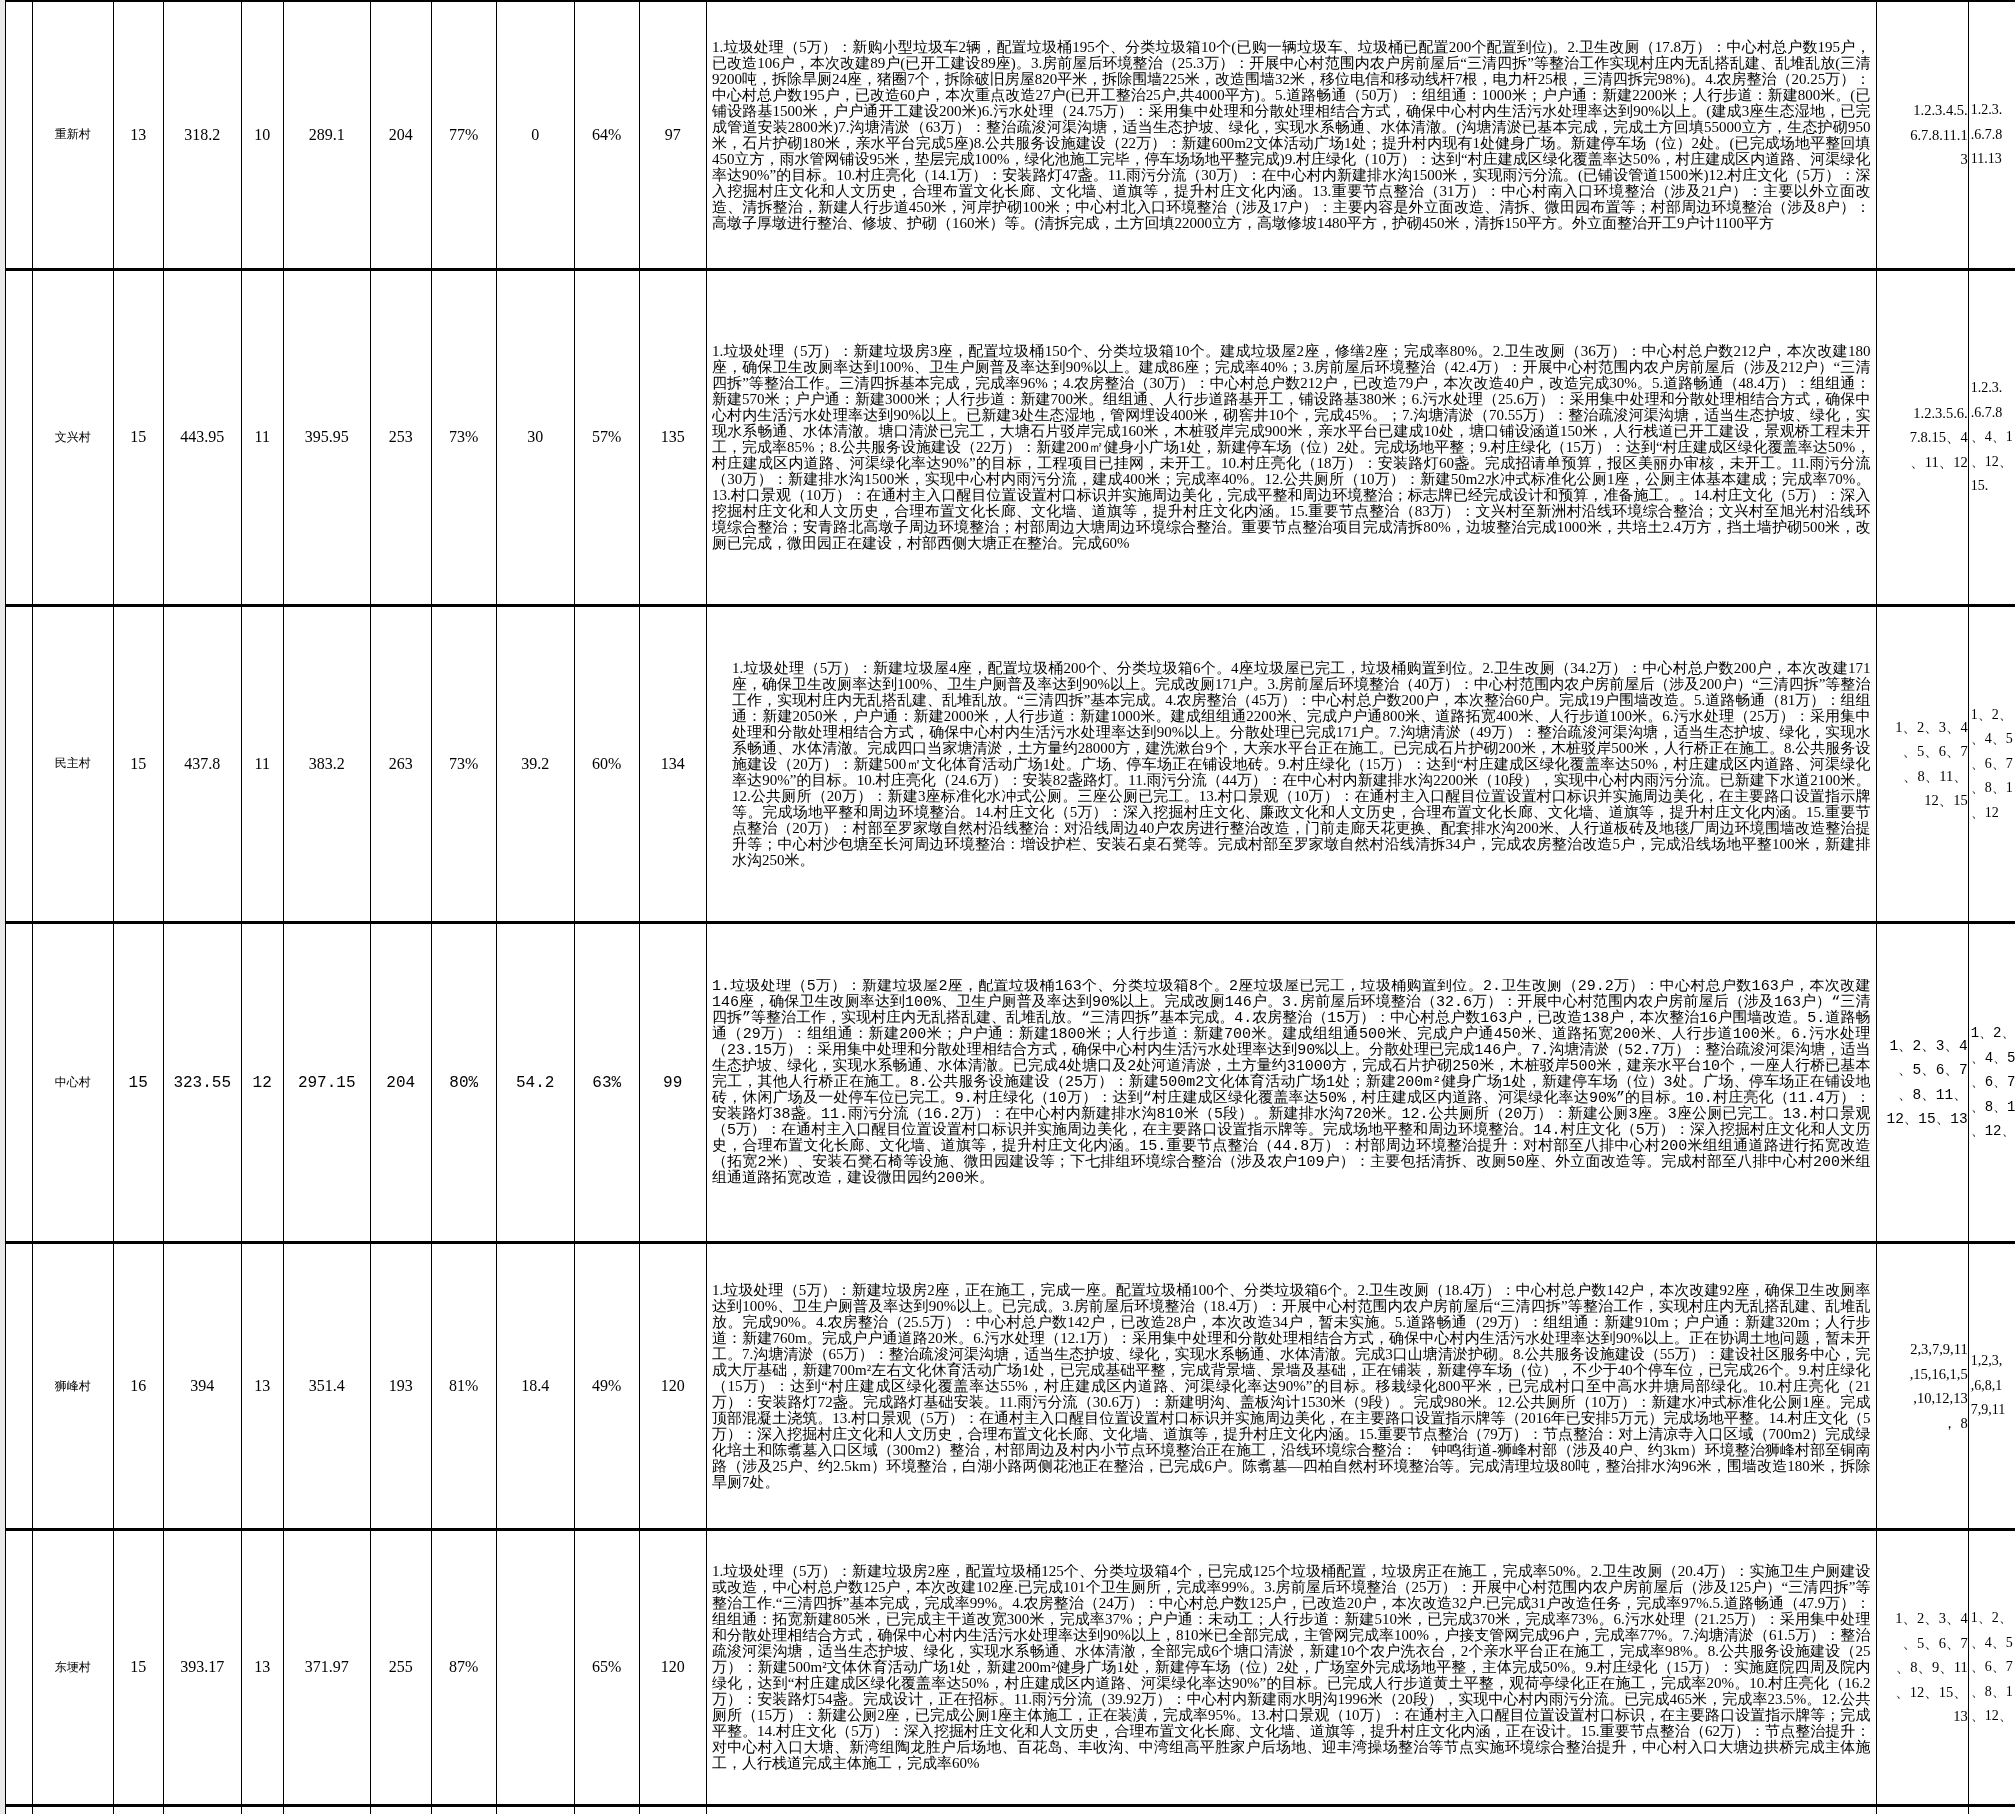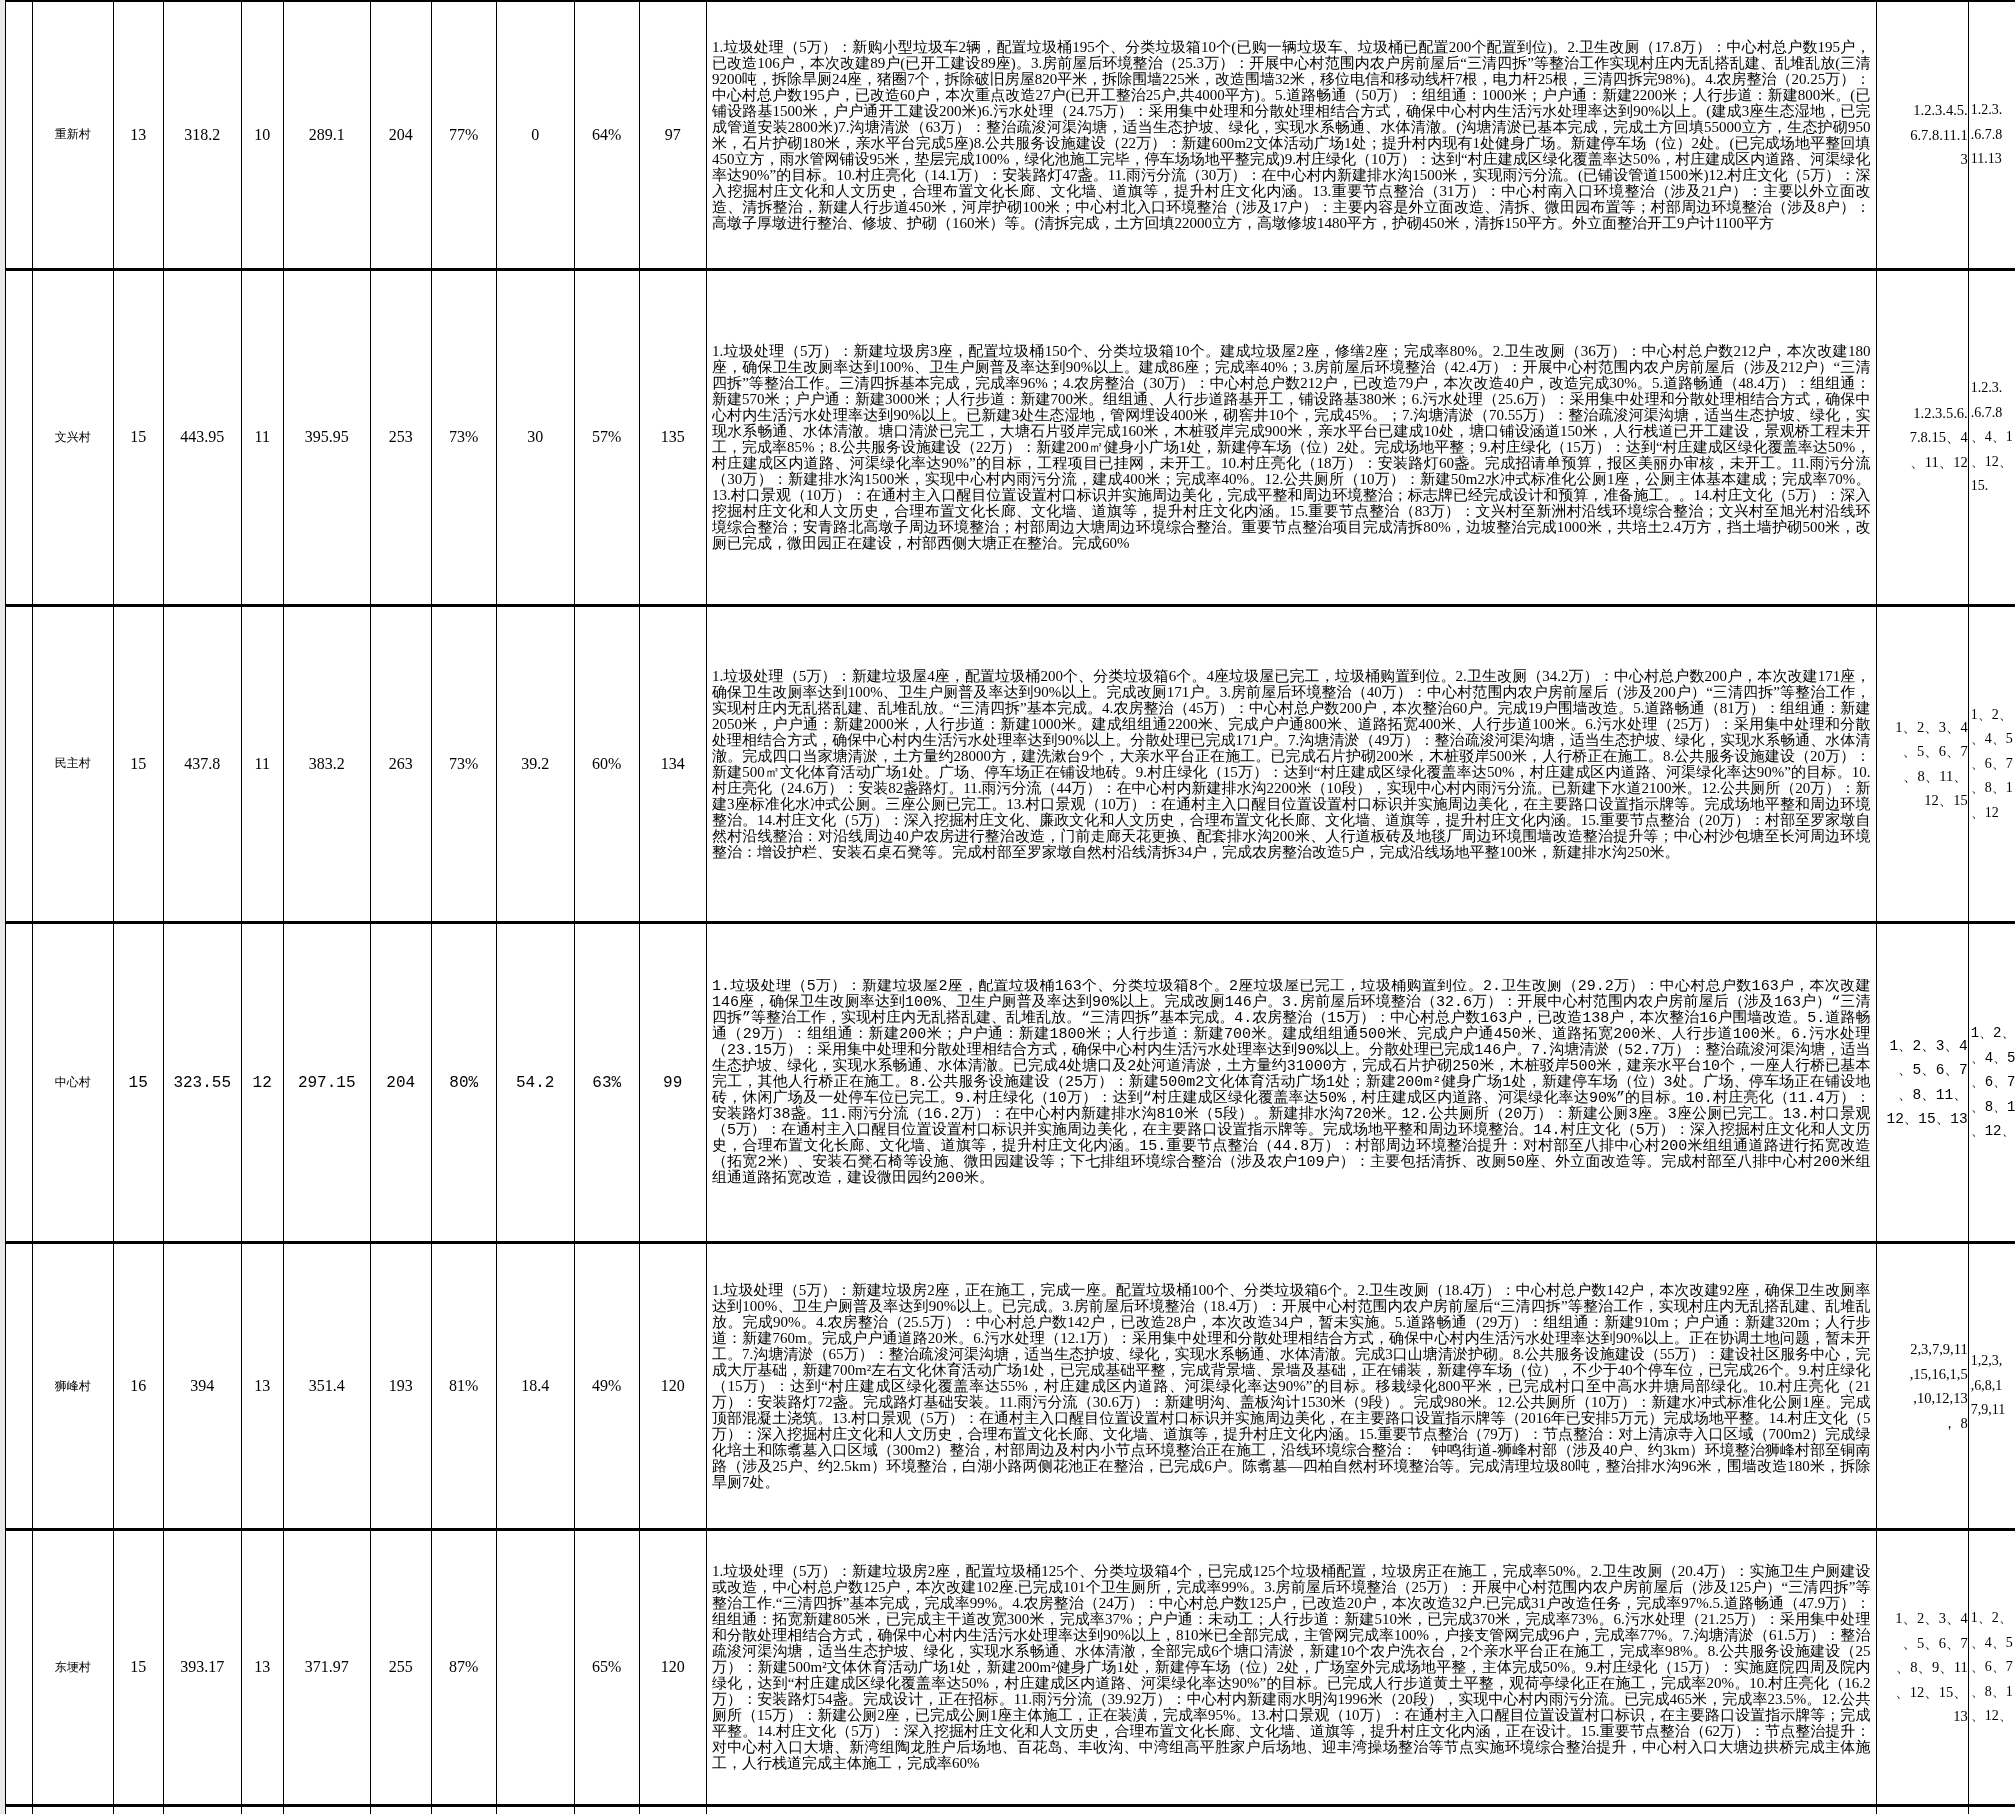--- a/index.html
+++ b/index.html
@@ -13,21 +13,21 @@
   tr.first td{border-top:2px solid #000;}
   .c-vil{font-size:12px;text-align:center;}
   .c-num{font-size:16px;text-align:center;}
   .c-det{padding:1.3px 5.3px;}
   .clip{overflow:hidden;}
   .det{font-size:15px;line-height:16px;text-align:justify;display:block;}
   .c-sa{font-size:14.5px;line-height:24.5px;text-align:right;white-space:pre-line;}
   .c-sb{font-size:14px;line-height:24.5px;text-align:left;white-space:pre-line;padding-left:2px;}
   tr.r1 td{height:263px;} tr.r1 .clip{max-height:259px;}
   tr.r2 td{height:331px;} tr.r2 .clip{max-height:317px;margin-top:20px;}
-  tr.r3 td{height:311px;} tr.r3 .clip{max-height:304px;}
+  tr.r3 td{height:311px;} tr.r3 .clip{max-height:304px;margin-left:20px;}
   tr.r4 td{height:315px;font-family:Liberation Mono, monospace;} tr.r4 .clip{max-height:308px;}
   tr.r5 td{height:281px;margin-left:48px;} tr.r5 .clip{max-height:278px;}
   tr.r6 td{height:270px;} tr.r6 .clip{max-height:268px;}
   tr.r7 td{height:40px;}
 </style>
 </head>
 <body>
 
 <div class="edge"></div>
 

